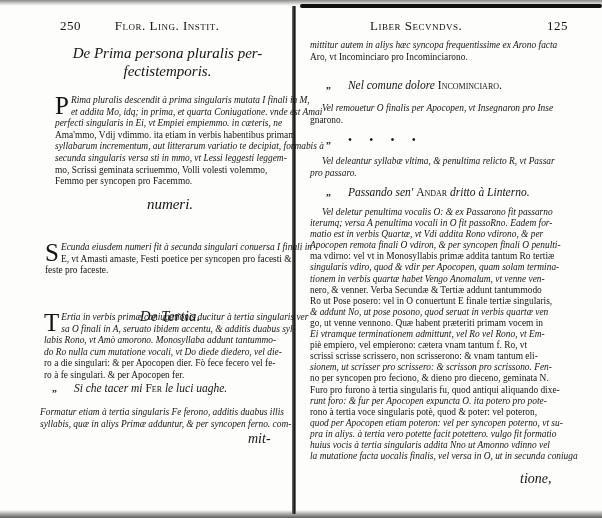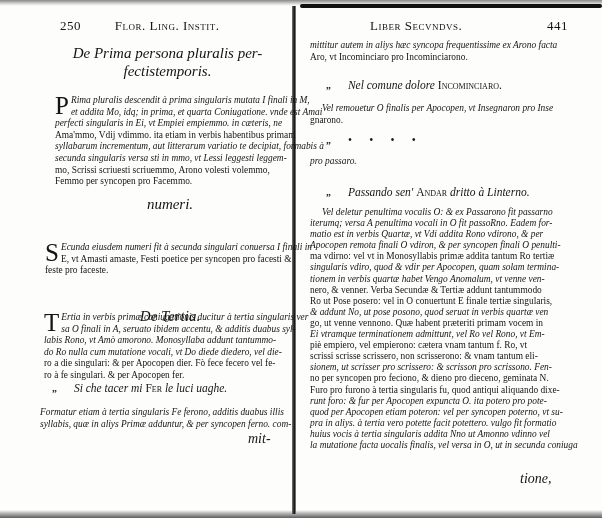--- a/index.html
+++ b/index.html
@@ -81,21 +81,21 @@
     </div>
 
     <div class="para" style="left:55px; width:228px; top:95px;">
       <span class="dropcap">P</span>
       <span class="line it">Rima pluralis descendit à prima singularis mutata I finali in M,</span>
       <span class="line it">et addita Mo, idq; in prima, et quarta Coniugatione. vnde est Amai</span>
       <span class="line it">perfecti singularis in Ei, vt Empiei empiemmo. in cæteris, ne</span>
       <span class="line">Ama'mmo, Vdij vdimmo. ita etiam in verbis habentibus primam</span>
       <span class="line it">syllabarum incrementum, aut litterarum variatio te decipiat, formabis à</span>
       <span class="line it">secunda singularis versa sti in mmo, vt Lessi leggesti leggem-</span>
-      <span class="line">mo, Scrissi scriuesti scriuemmo, Arono volesti volemmo,</span>
+      <span class="line">mo, Scrissi geminata scriuemmo, Volli volesti volemmo,</span>
       <span class="line">Femmo per syncopen pro Facemmo.</span>
     </div>
 
     <div class="heading" style="left:60px; width:220px; top:195px;">
       <div>numeri.</div>
     </div>
 
     <div class="para" style="left:45px; width:235px; top:242px;">
       <span class="dropcap">S</span>
       <span class="line it">Ecunda eiusdem numeri fit à secunda singulari conuersa I finali in</span>
@@ -127,21 +127,21 @@
     <div class="para" style="left:40px; width:240px; top:407px;">
       <span class="line it">Formatur etiam à tertia singularis Fe ferono, additis duabus illis</span>
       <span class="line it">syllabis, quæ in aliys Primæ adduntur, &amp; per syncopen ferno. com-</span>
     </div>
     <div class="catch" style="left:248px; top:431px;">mit-</div>
   </div>
 
   <div class="page right">
     <div class="running-head">
       <span class="title-text">Liber Secvndvs.</span>
-      <span class="pageno">441</span>
+      <span class="pageno">125</span>
     </div>
 
     <div class="para" style="left:12px; width:235px; top:40px;">
       <span class="line it">mittitur autem in aliys hæc syncopa frequentissime ex Arono facta</span>
       <span class="line">Aro, vt Incominciaro pro Incominciarono.</span>
     </div>
 
     <div class="verse" style="left:28px; top:79px;">
       <span class="mark">„</span>
       <span>Nel comune dolore</span>
@@ -152,20 +152,21 @@
       <span class="line it" style="padding-left:12px;">Vel remouetur O finalis per Apocopen, vt Insegnaron pro Inse</span>
       <span class="line">gnarono.</span>
     </div>
 
     <div class="verse" style="left:28px; top:134px;">
       <span class="mark">„</span>
       <span style="font-style:normal; white-space:pre;">•      •      •      •</span>
     </div>
 
     <div class="para" style="left:12px; width:235px; top:156px;">
+      <span class="line it" style="padding-left:12px;">Vel deleantur syllabæ vltima, &amp; penultima relicto R, vt Passar</span>
       <span class="line it">pro passaro.</span>
     </div>
 
     <div class="verse" style="left:28px; top:186px;">
       <span class="mark">„</span>
       <span>Passando sen'</span>
       <span class="sc">Andar</span>
       <span>dritto à Linterno.</span>
     </div>
 
@@ -181,20 +182,21 @@
       <span class="line">Ro ut Pose posero: vel in O conuertunt E finale tertiæ singularis,</span>
       <span class="line it">&amp; addunt No, ut pose posono, quod seruat in verbis quartæ ven</span>
       <span class="line">go, ut venne vennono. Quæ habent præteriti primam vocem in</span>
       <span class="line it">Ei vtramque terminationem admittunt, vel Ro vel Rono, vt Em-</span>
       <span class="line">piè empiero, vel empierono: cætera vnam tantum f. Ro, vt</span>
       <span class="line">scrissi scrisse scrissero, non scrisserono: &amp; vnam tantum eli-</span>
       <span class="line it">sionem, ut scrisser pro scrissero: &amp; scrisson pro scrissono. Fen-</span>
       <span class="line">no per syncopen pro feciono, &amp; dieno pro dieceno, geminata N.</span>
       <span class="line">Furo pro furono à tertia singularis fu, quod antiqui aliquando dixe-</span>
       <span class="line it">runt foro: &amp; fur per Apocopen expuncta O. ita potero pro pote-</span>
+      <span class="line">rono à tertia voce singularis potè, quod &amp; poter: vel poteron,</span>
       <span class="line it">quod per Apocopen etiam poteron: vel per syncopen poterno, vt su-</span>
       <span class="line it">pra in aliys. à tertia vero potette facit potettero. vulgo fit formatio</span>
       <span class="line it">huius vocis à tertia singularis addita Nno ut Amonno vdinno vel</span>
       <span class="line it">la mutatione facta uocalis finalis, vel versa in O, ut in secunda coniuga</span>
     </div>
     <div class="catch" style="left:222px; top:471px;">tione,</div>
   </div>
 </div>
 
 </body></html>

